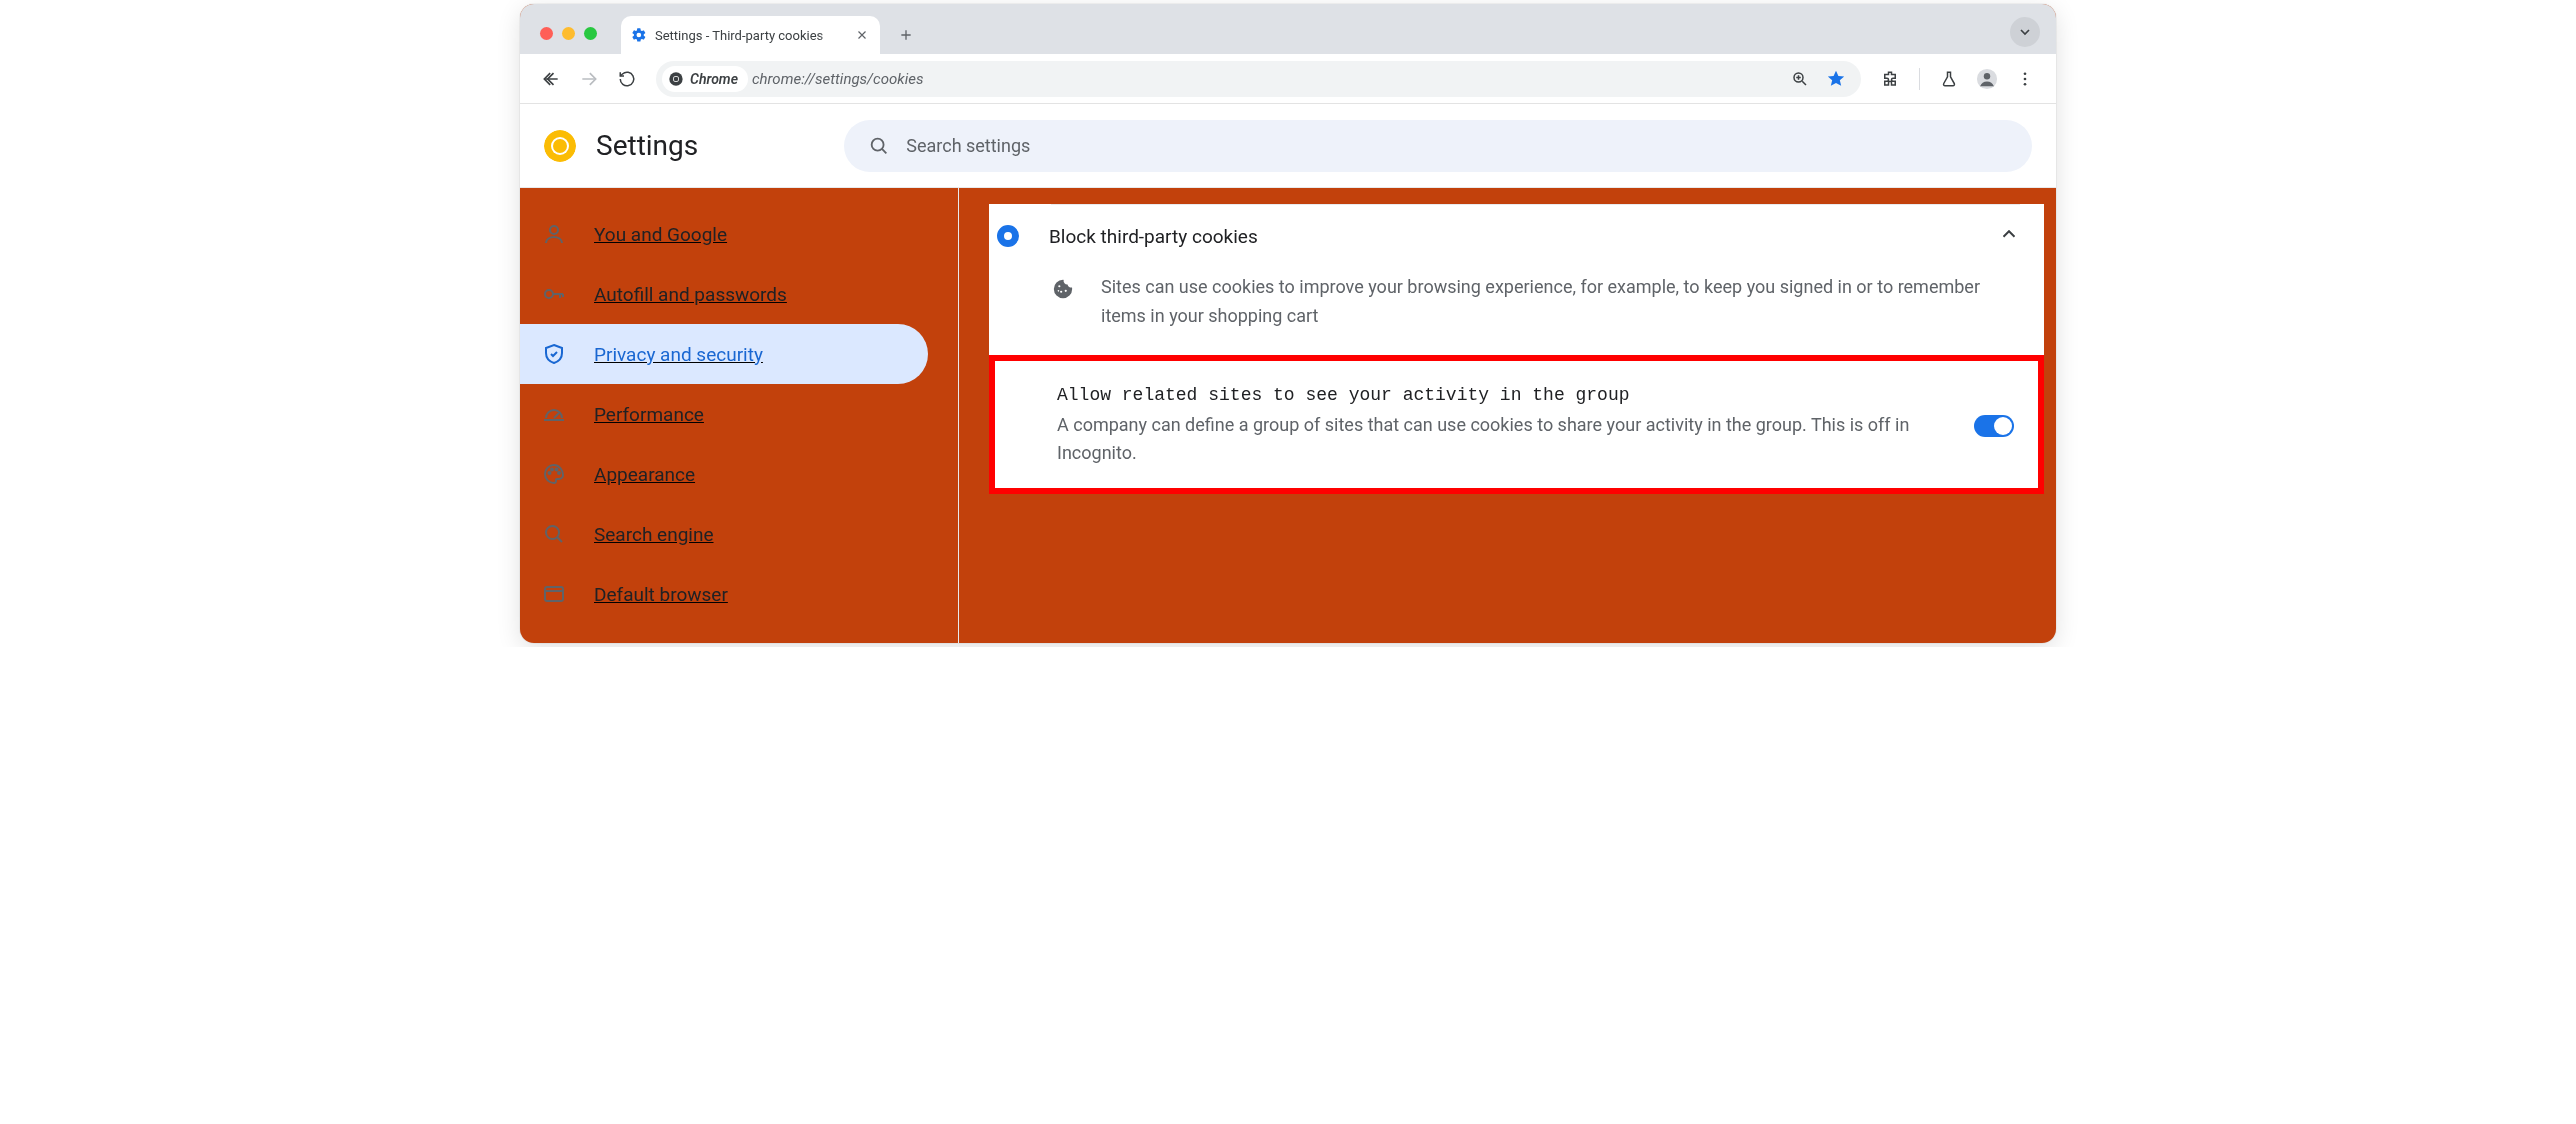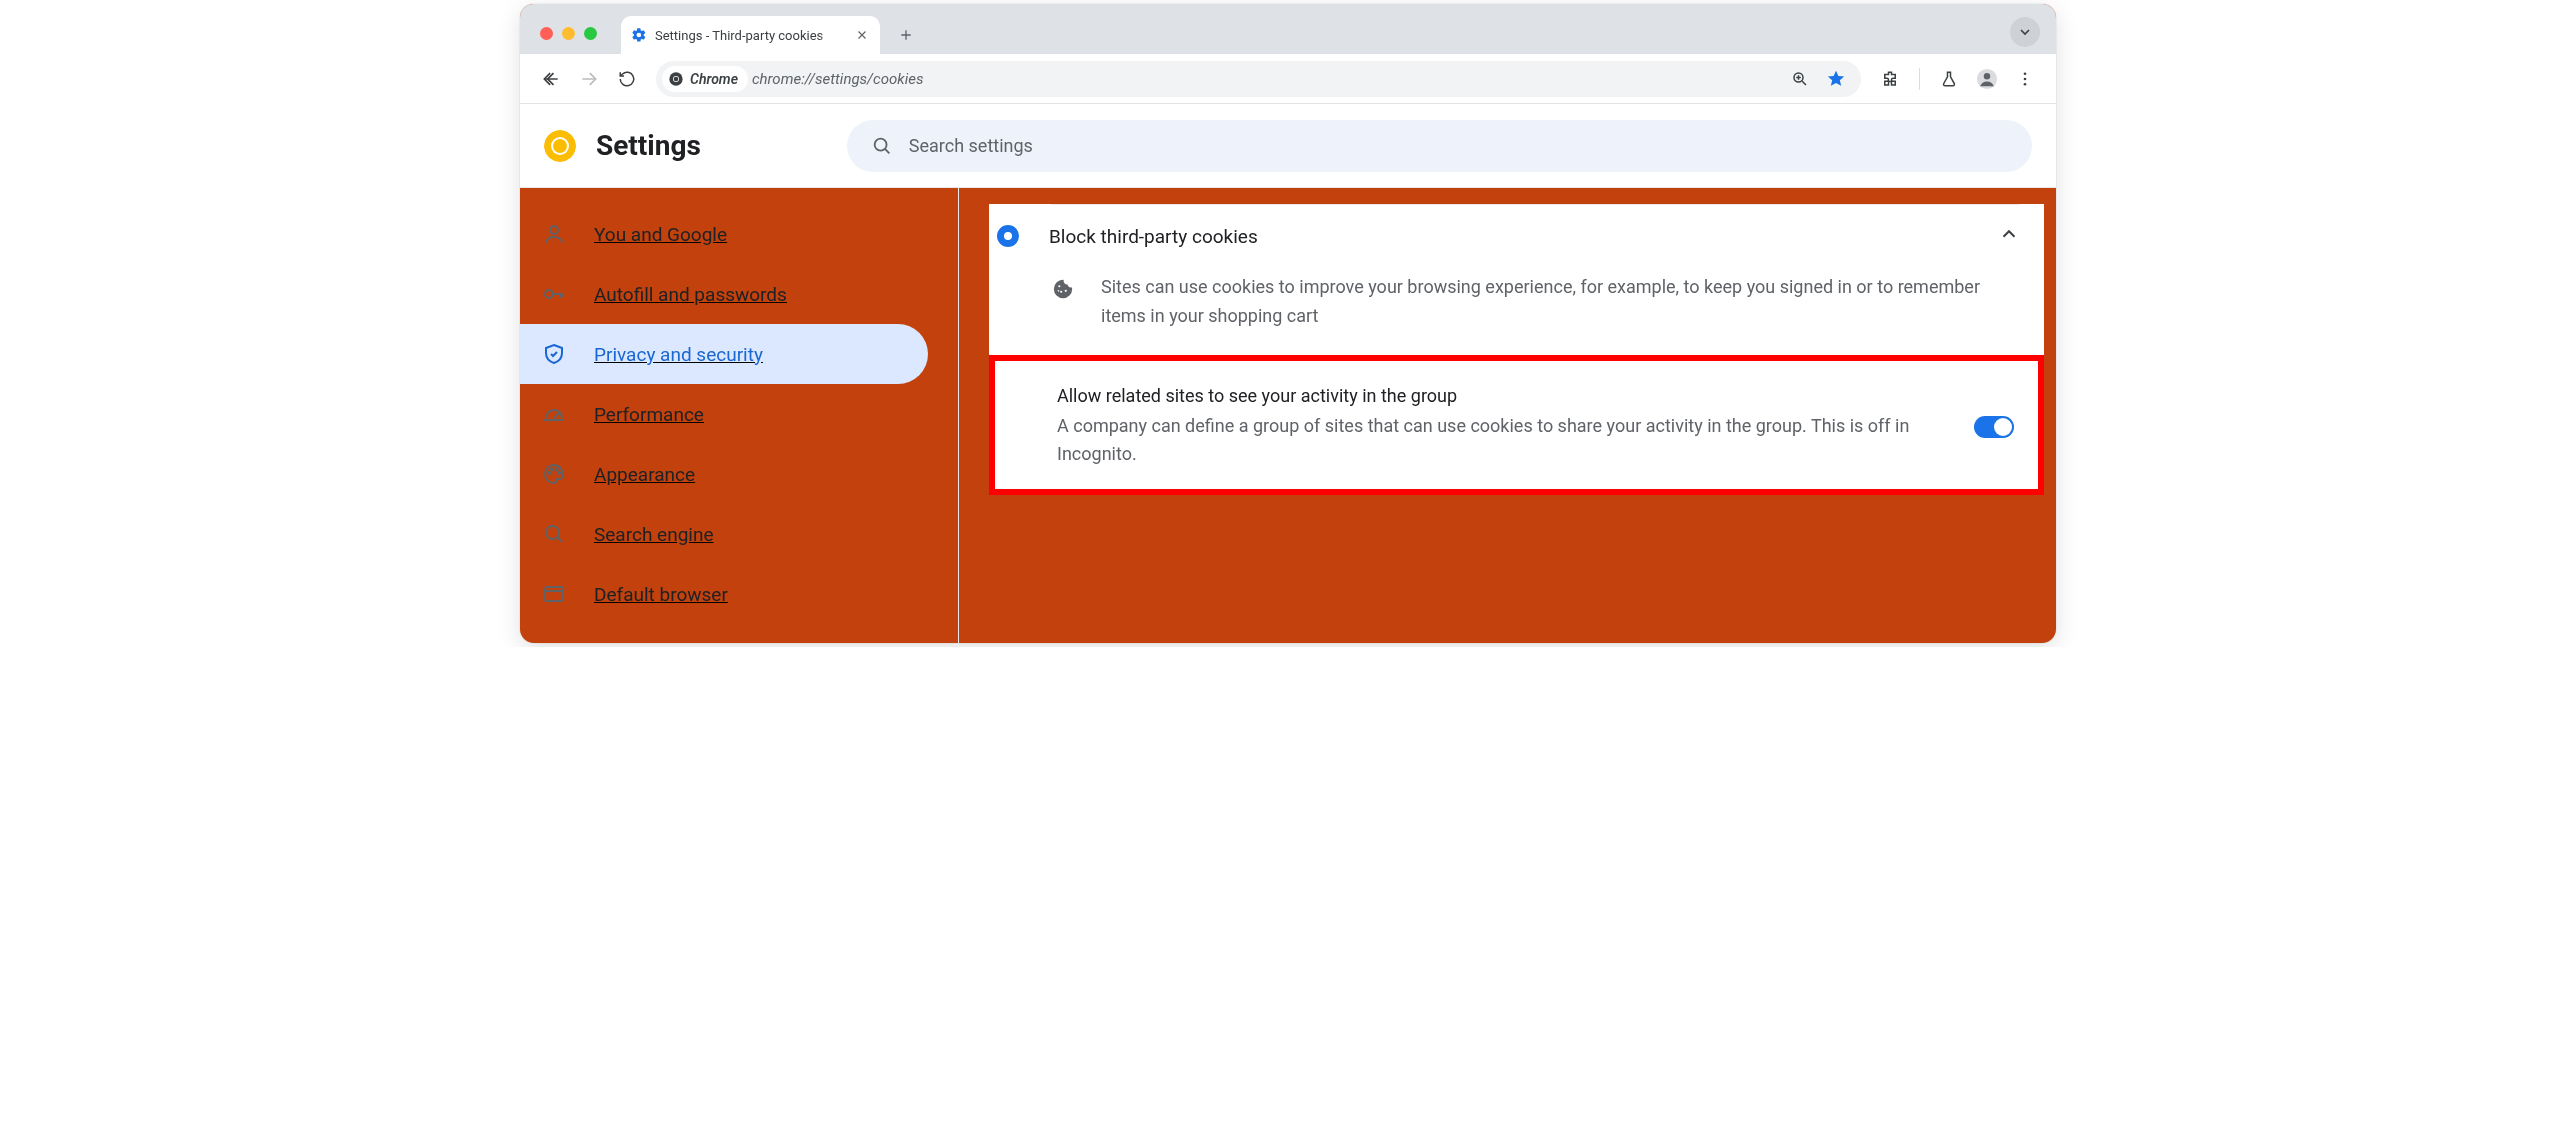--- a/index.html
+++ b/index.html
@@ -103,21 +103,21 @@
       display:flex;
       align-items:center;
       padding:0 24px;
       gap:28px;
       border-bottom:1px solid #e8eaed;
       background:#fff;
       z-index:2;
     }
     .brand { display:flex; align-items:center; gap:20px; }
     .brand-icon { width:32px; height:32px; border-radius:50%; display:block; }
-    .brand-title { font-size:28px; font-weight:700; color:#202124; }
+    .brand-title { font-size:28px; font-weight:400; color:#202124; }
 
     .searchwrap {
       flex:1;
       margin-left: 118px;
       height:52px;
       background:#eef2fa;
       border-radius:26px;
       display:flex;
       align-items:center;
       padding:0 24px;
@@ -184,21 +184,21 @@
 
     .highlight-box {
       border: 6px solid #ff0000;
       padding: 24px 24px 20px 62px;
       margin-top: 6px;
       display:flex;
       align-items:center;
       gap: 24px;
     }
     .hb-text { flex:1; }
-    .hb-title { font-size:18px; color:#202124; margin-bottom:6px; }
+    .hb-title { font-size:18px; color:#202124; margin-bottom:6px;font-family:Liberation Mono, monospace; }
     .hb-sub { font-size:18px; color:#5f6368; line-height:1.6; }
 
     .toggle {
       width:40px; height:22px; border-radius:11px; background:#1a73e8;
       position:relative; flex-shrink:0;
     }
     .toggle::after {
       content:''; position:absolute; right:2px; top:2px;
       width:18px; height:18px; border-radius:50%; background:#fff;
     }

